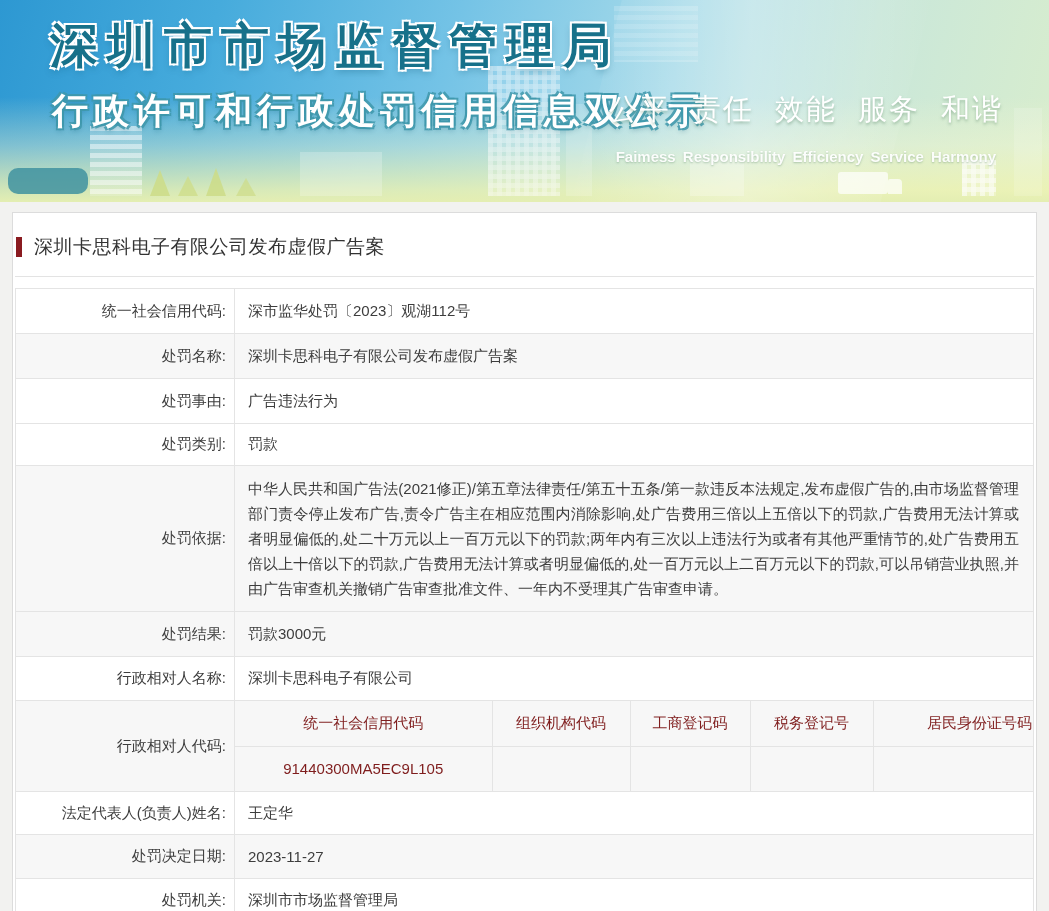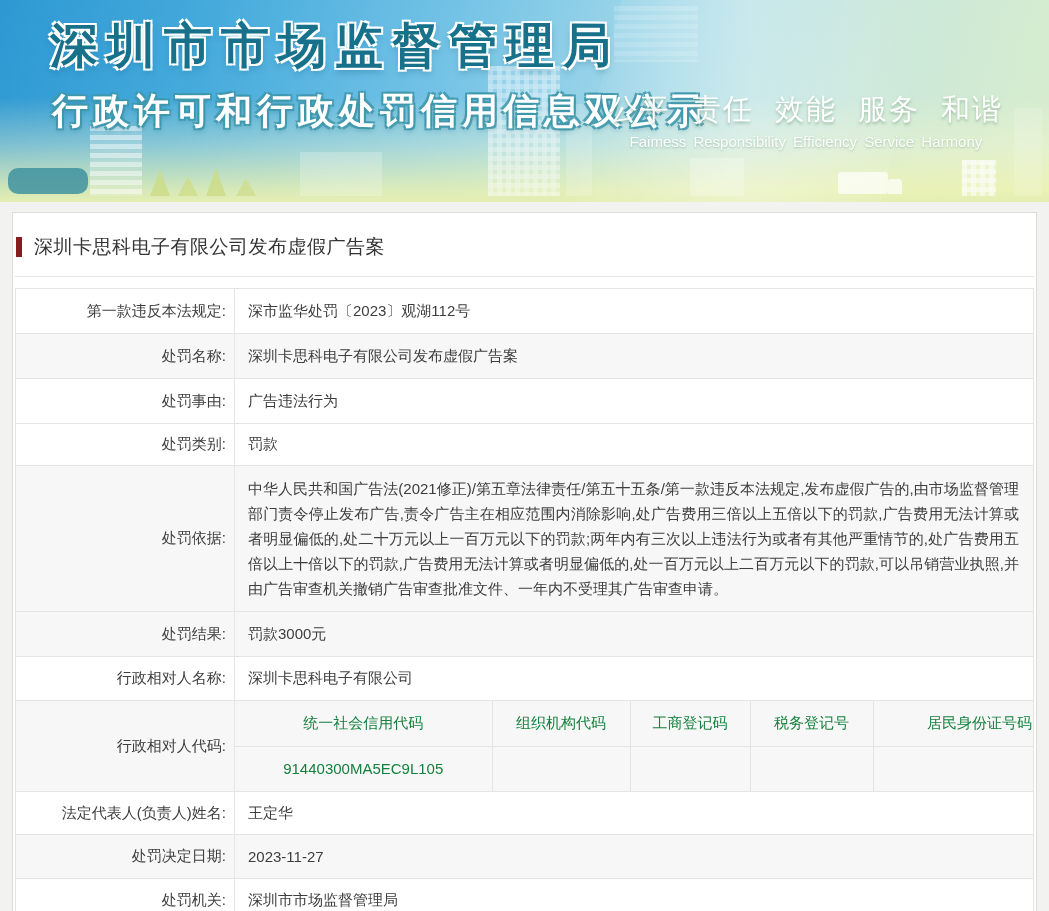--- a/index.html
+++ b/index.html
@@ -36,21 +36,21 @@
                 -2px 2px 0 rgba(62,152,172,0.85), 2px 2px 0 rgba(62,152,172,0.85),
                  0 3px 5px rgba(20,90,110,0.30);
     white-space:nowrap;
   }
   .slogan { position:absolute; top:90px; right:46px; text-align:center; color:#fff; }
   .slogan-cn {
     font-size:29px; letter-spacing:2px; word-spacing:11px; white-space:nowrap;
     text-shadow:0 2px 3px rgba(110,150,120,0.55);
   }
   .slogan-en {
-    margin-top:3px; font-size:15px; font-weight:400; word-spacing:3px; white-space:nowrap;
+    margin-top:18px; font-size:15px; font-weight:700; word-spacing:3px; white-space:nowrap;
     color:rgba(255,255,255,0.95); text-shadow:0 1px 2px rgba(110,150,120,0.5);
   }
   .deco { position:absolute; }
   .bld { bottom:6px; background:rgba(255,255,255,0.45); }
   .striped { background:repeating-linear-gradient(180deg, rgba(255,255,255,0.55) 0 5px, rgba(255,255,255,0.18) 5px 9px); }
   .grid { background:
       repeating-linear-gradient(90deg, rgba(255,255,255,0.75) 0 5px, rgba(255,255,255,0.15) 5px 9px),
       repeating-linear-gradient(180deg, rgba(255,255,255,0.75) 0 5px, rgba(255,255,255,0.15) 5px 9px); }
   .tealblob { left:8px; bottom:8px; width:80px; height:26px; border-radius:10px; background:rgba(64,146,160,0.85); }
   .tree { bottom:6px; width:0; height:0; border-left:10px solid transparent; border-right:10px solid transparent; }
@@ -72,21 +72,21 @@
   table.info { width:calc(100% - 2px); margin:0 1px; border-collapse:collapse; table-layout:fixed;
                font-size:15px; color:#3d3d3d; }
   table.info > tbody > tr > td { border:1px solid #e4e4e4; vertical-align:middle; }
   td.lbl { width:219px; text-align:right; padding:0 8px 0 0; }
   td.val { padding:0 12px 0 13px; text-align:left; }
   tr.r { height:45px; }
   tr.alt { background:#f7f7f7; }
   td.law { padding:10px 14px 10px 13px; line-height:25px; text-align:justify; }
 
   td.codecell { padding:0; }
-  table.codes { width:100%; border-collapse:collapse; table-layout:fixed; font-size:15px; color:#15803d; }
+  table.codes { width:100%; border-collapse:collapse; table-layout:fixed; font-size:15px; color:#7f1d1d; }
   table.codes td { text-align:center; height:45px; vertical-align:middle;
                    border-right:1px solid #e4e4e4; }
   table.codes tr.hdr td { border-bottom:1px solid #e4e4e4; }
   table.codes td:last-child { border-right:none;text-align:right; }
 </style>
 </head>
 <body>
 
 <div class="banner">
   <div class="beam"></div>
@@ -122,21 +122,21 @@
   </div>
   <hr class="title-divider">
 
   <table class="info">
     <colgroup>
         <col style="width:219px">
         <col>
       </colgroup>
     <tbody>
       <tr class="r">
-        <td class="lbl">第一款违反本法规定:</td>
+        <td class="lbl">统一社会信用代码:</td>
         <td class="val">深市监华处罚〔2023〕观湖112号</td>
       </tr>
       <tr class="r alt">
         <td class="lbl">处罚名称:</td>
         <td class="val">深圳卡思科电子有限公司发布虚假广告案</td>
       </tr>
       <tr class="r">
         <td class="lbl">处罚事由:</td>
         <td class="val">广告违法行为</td>
       </tr>

